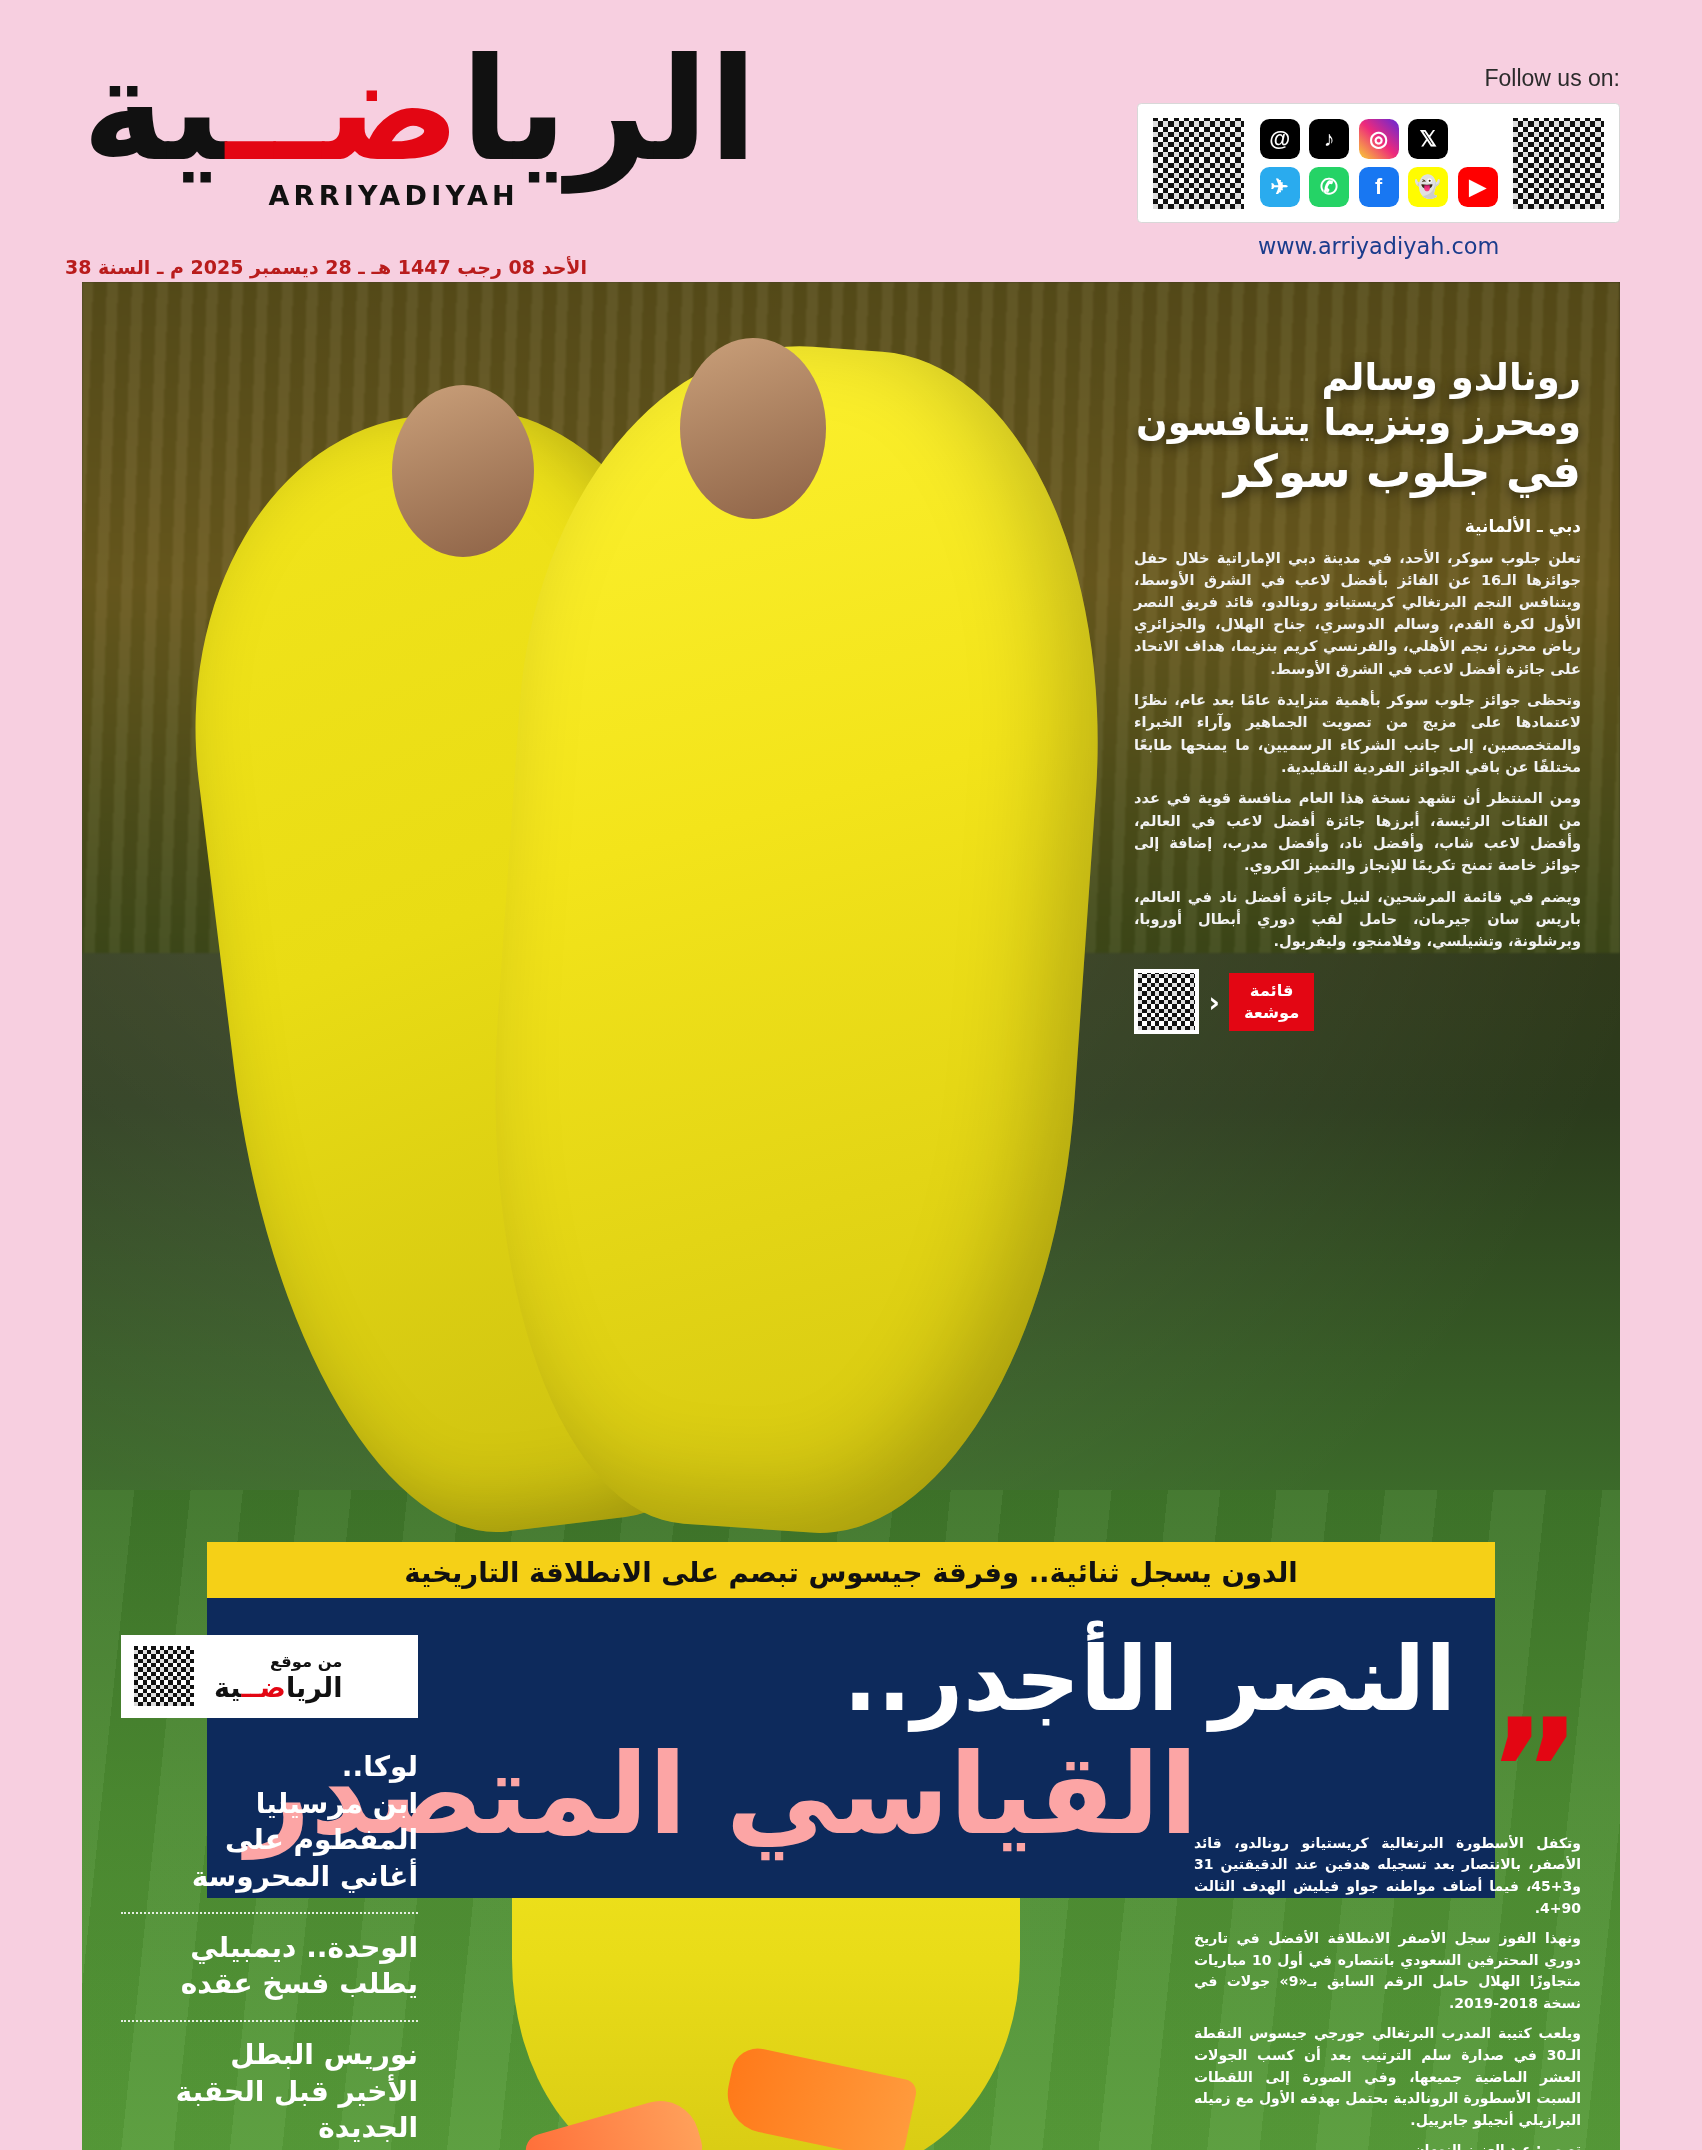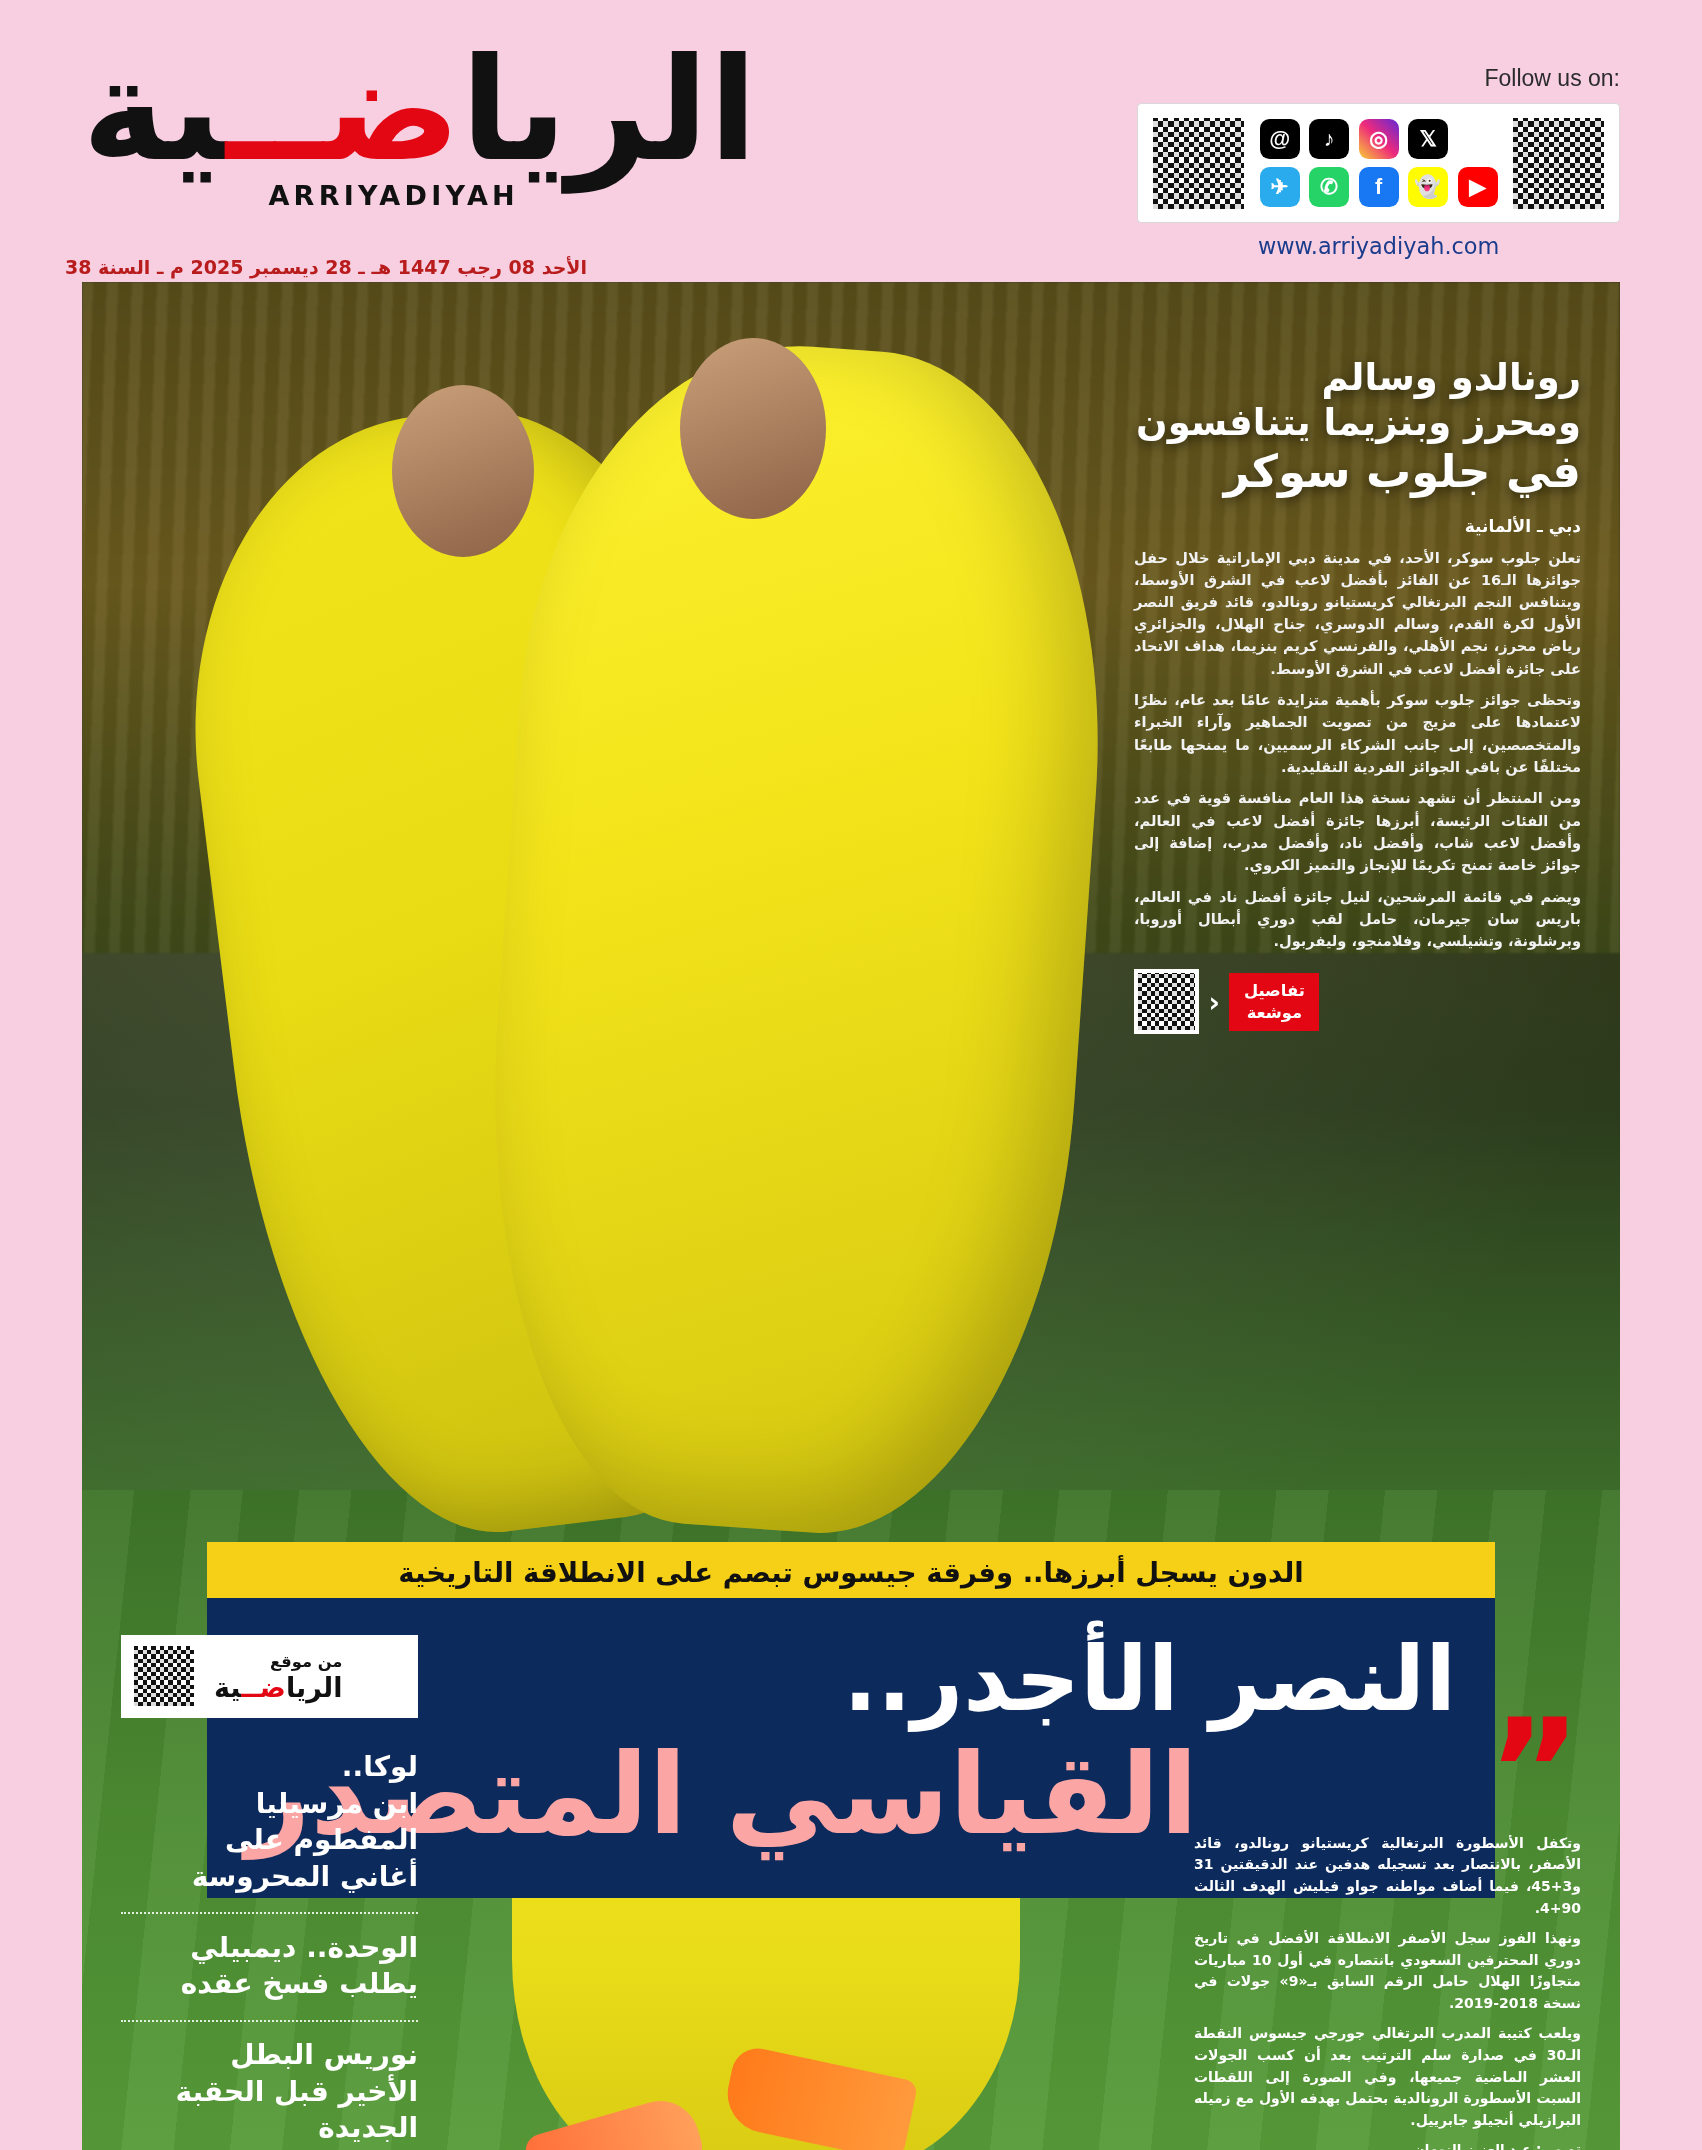--- a/index.html
+++ b/index.html
@@ -380,27 +380,27 @@
         <p>وتحظى جوائز جلوب سوكر بأهمية متزايدة عامًا بعد عام، نظرًا لاعتمادها على مزيج من تصويت الجماهير وآراء الخبراء والمتخصصين، إلى جانب الشركاء الرسميين، ما يمنحها طابعًا مختلفًا عن باقي الجوائز الفردية التقليدية.</p>
         <p>ومن المنتظر أن تشهد نسخة هذا العام منافسة قوية في عدد من الفئات الرئيسة، أبرزها جائزة أفضل لاعب في العالم، وأفضل لاعب شاب، وأفضل ناد، وأفضل مدرب، إضافة إلى جوائز خاصة تمنح تكريمًا للإنجاز والتميز الكروي.</p>
         <p>ويضم في قائمة المرشحين، لنيل جائزة أفضل ناد في العالم، باريس سان جيرمان، حامل لقب دوري أبطال أوروبا، وبرشلونة، وتشيلسي، وفلامنجو، وليفربول.</p>
       </div>
       <div class="details-chip">
         <div class="chip-qr">
             <i></i>
           </div>
         <div class="chevron">‹</div>
         <div class="chip-box">
-          <div>تفاصيل</div>
+          <div>قائمة</div>
           <div>موشعة</div>
         </div>
       </div>
     </div>
 
-    <div class="yellow-bar">الدون يسجل أبرزها.. وفرقة جيسوس تبصم على الانطلاقة التاريخية</div>
+    <div class="yellow-bar">الدون يسجل ثنائية.. وفرقة جيسوس تبصم على الانطلاقة التاريخية</div>
 
     <div class="navy-box">
       <div class="navy-line1">النصر الأجدر..</div>
       <div class="navy-line2">القياسي المتصدر</div>
     </div>
 
     <div class="left-col">
       <div class="from-site">
         <div class="fs-qr"></div>
         <div class="fs-text">

